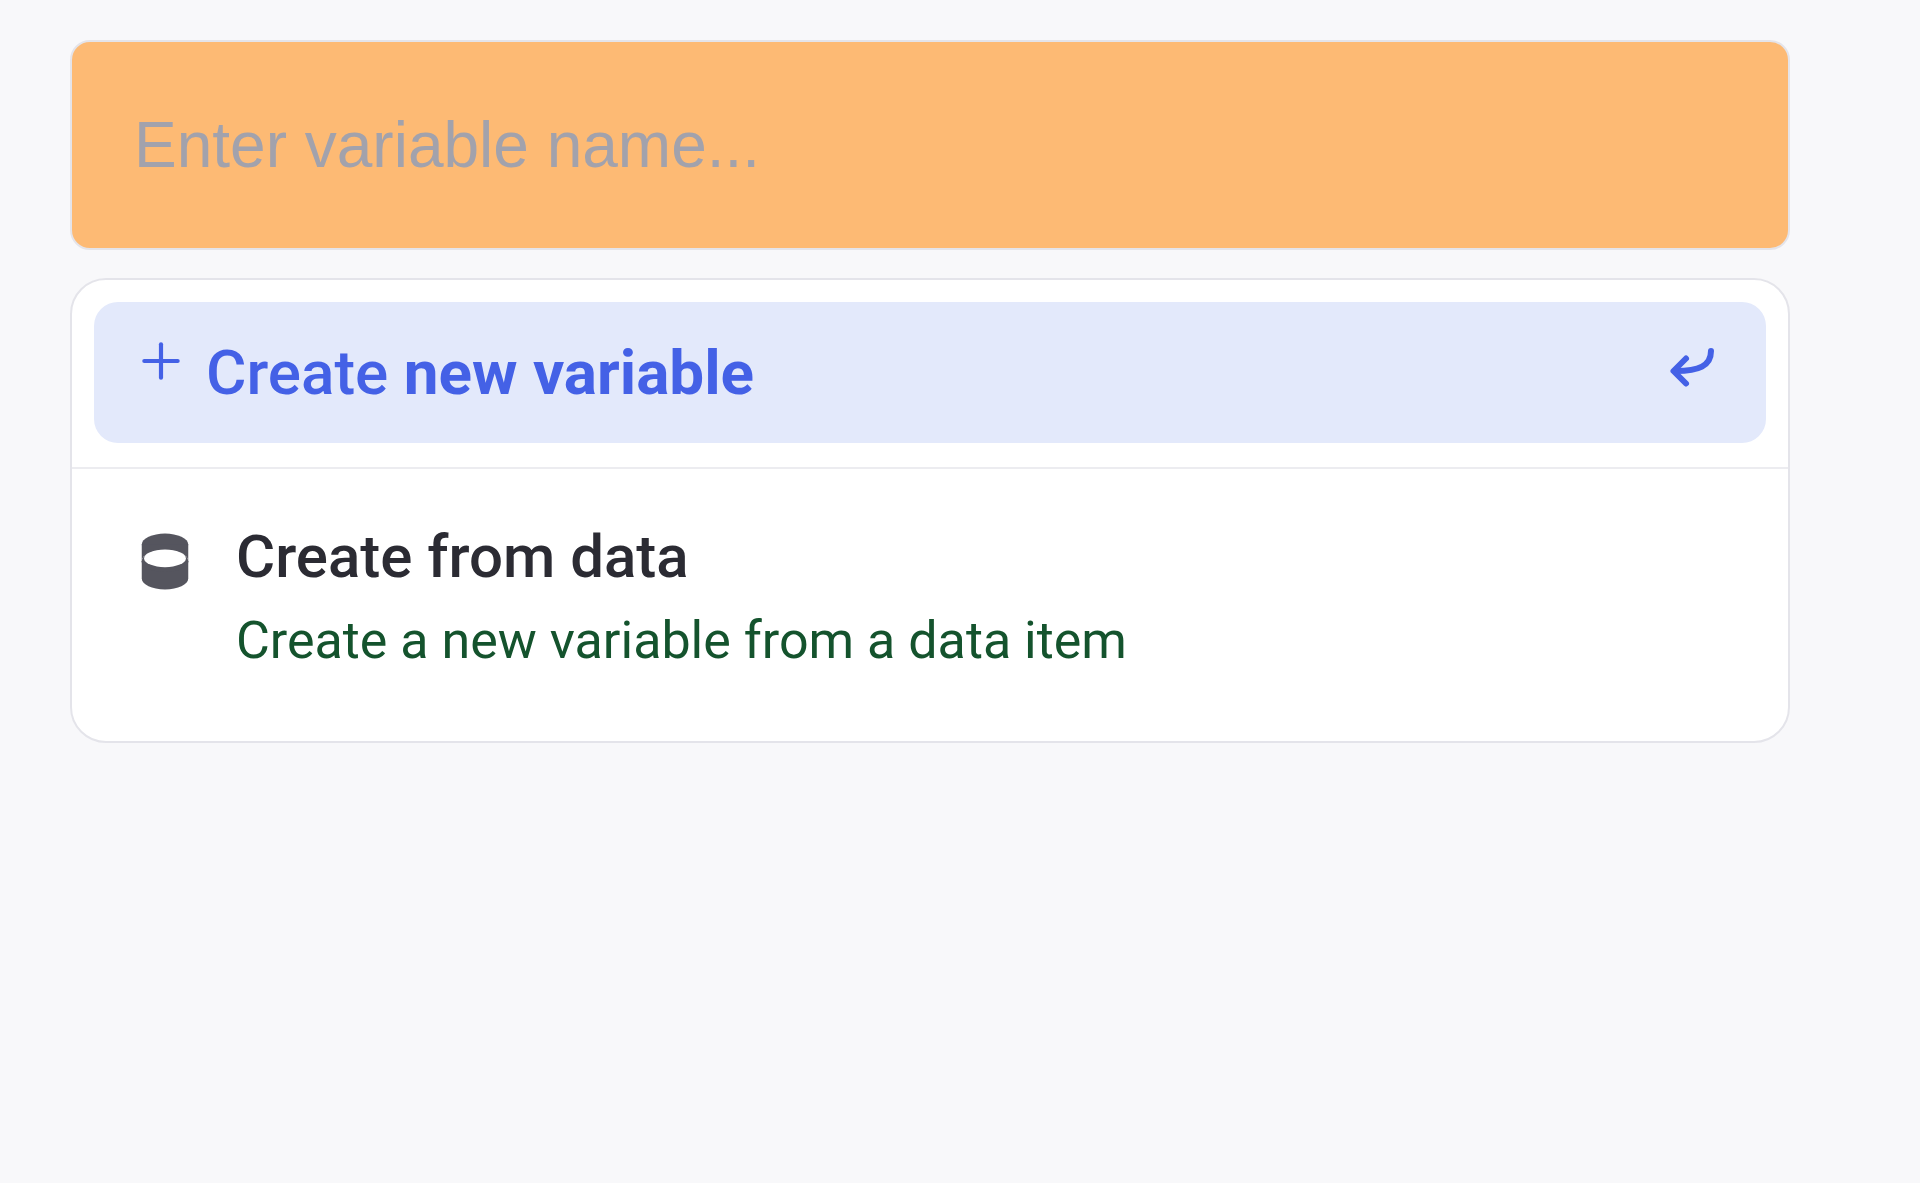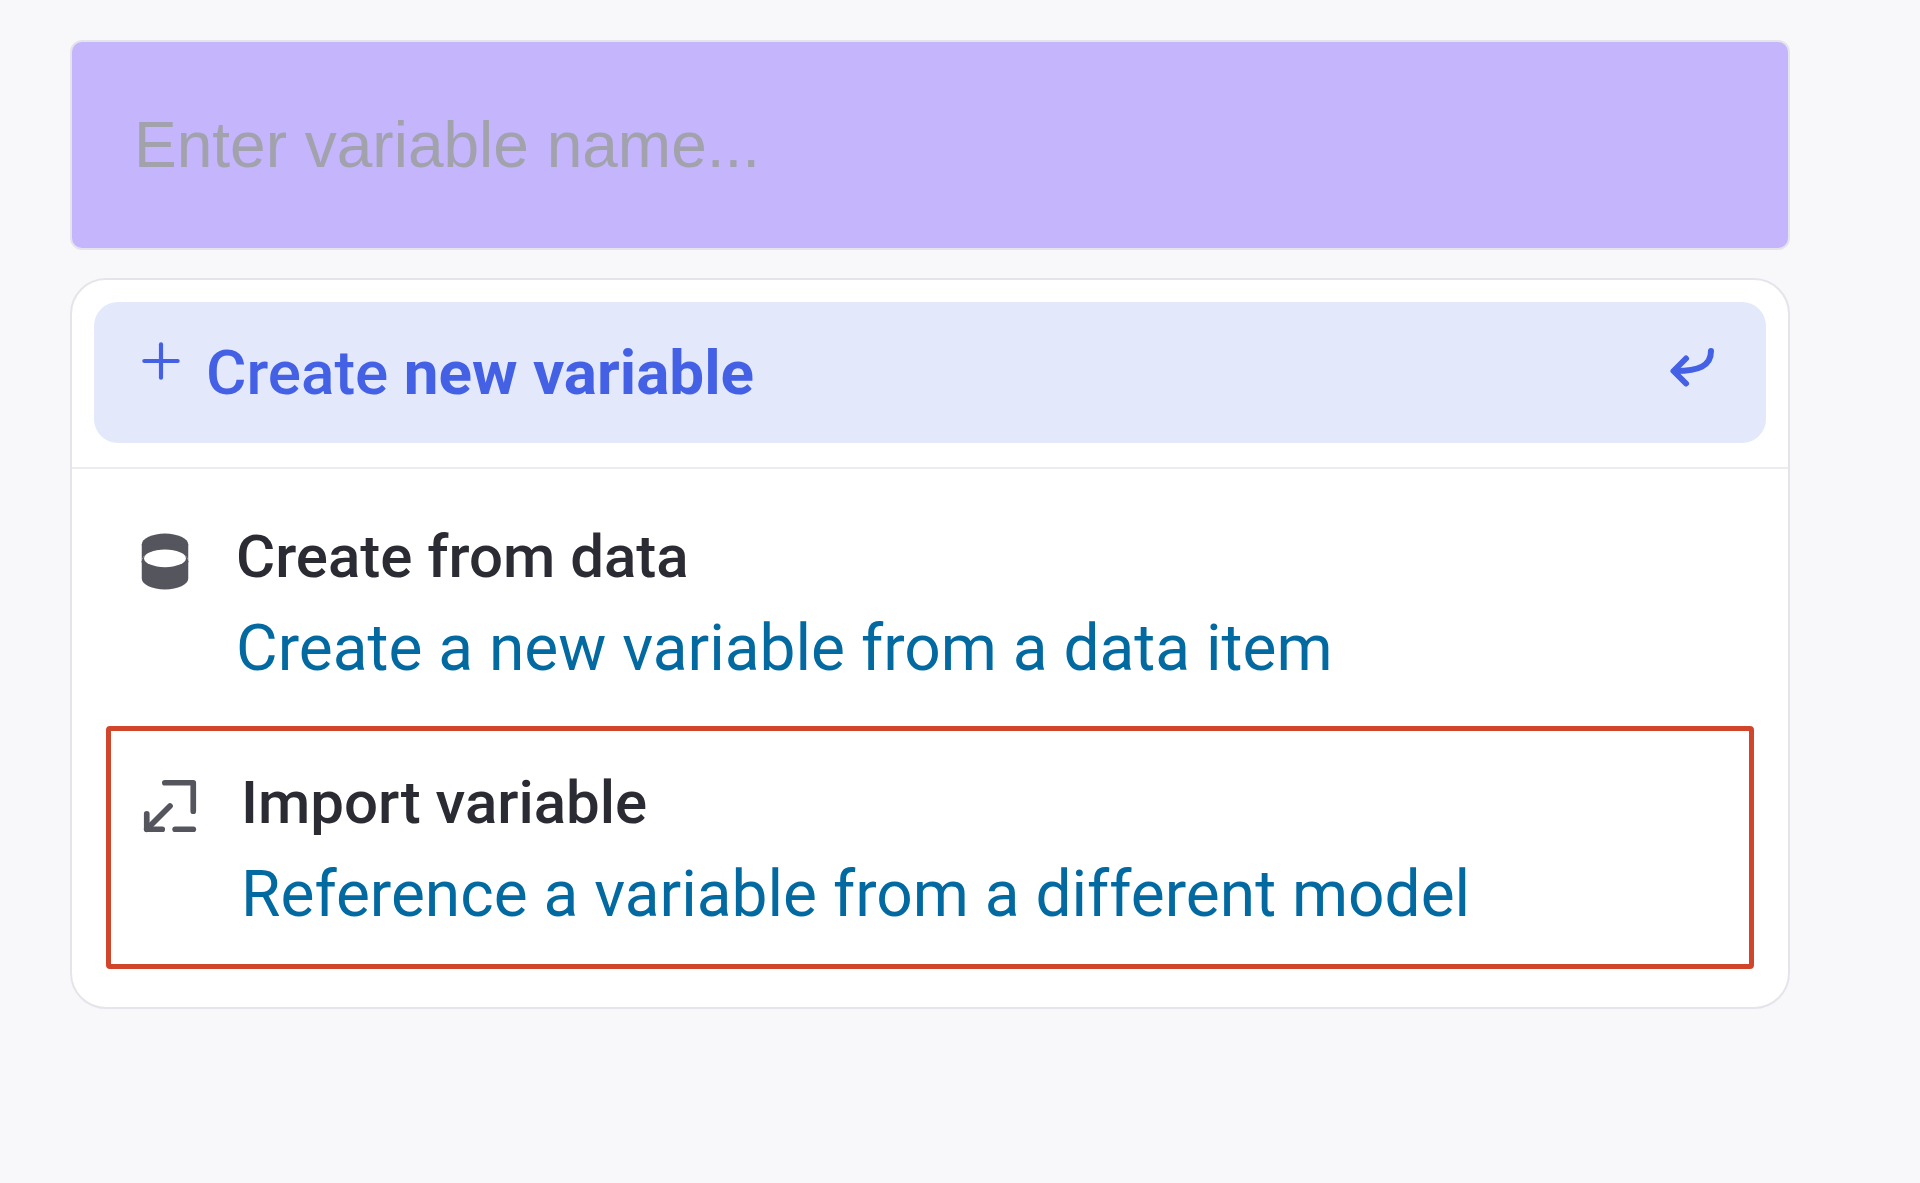--- a/index.html
+++ b/index.html
@@ -17,23 +17,23 @@
   }
   .container {
     position: absolute;
     left: 70px;
     top: 40px;
     width: 1720px;
   }
   .input-box {
     width: 100%;
     height: 210px;
-    background: #c4b5fd;
+    background: #fdba74;
     border: 2px solid #e4e4ea;
-    border-radius: 12px;
+    border-radius: 20px;
     padding: 0 62px;
     display: flex;
     align-items: center;
   }
   .variable-input {
     width: 100%;
     border: none;
     outline: none;
     font-size: 64px;
     color: #1a1a1e;
@@ -111,22 +111,22 @@
     flex-direction: column;
   }
   .option-row .title {
     font-size: 60px;
     color: #2b2b33;
     font-weight: 500;
     line-height: 1.2;
     margin-bottom: 14px;
   }
   .option-row .subtitle {
-    font-size: 64px;
-    color: #0369a1;
+    font-size: 52px;
+    color: #14532d;
     font-weight: 400;
     line-height: 1.3;
   }
   .highlight-box {
     margin: 0 12px 8px 12px;
     border: 5px solid #d1452a;
     border-radius: 4px;
     padding-top: 6px;
   }
   .highlight-box .option-row{
@@ -175,31 +175,15 @@
           <ellipse cx="12" cy="11.7" rx="9" ry="4.2" fill="#55555e"></ellipse>
           <ellipse cx="12" cy="10.6" rx="8.1" ry="3.4" fill="#ffffff"></ellipse>
         </svg>
       </div>
       <div class="text-col">
         <div class="title">Create from data</div>
         <div class="subtitle">Create a new variable from a data item</div>
       </div>
     </div>
 
-    <div class="highlight-box">
-      <div class="option-row">
-        <div class="icon-slot">
-          <svg width="62" height="62" viewBox="0 0 24 24" fill="none" stroke="#55555e" stroke-width="2.2" stroke-linecap="round" stroke-linejoin="round">
-            <polyline points="10 3 21 3 21 14"></polyline>
-            <polyline points="21 21 14 21"></polyline>
-            <line x1="3" y1="21" x2="12" y2="12"></line>
-            <polyline points="3 15 3 21 9 21"></polyline>
-          </svg>
-        </div>
-        <div class="text-col">
-          <div class="title">Import variable</div>
-          <div class="subtitle">Reference a variable from a different model</div>
-        </div>
-      </div>
-    </div>
 
   </div>
 </div>
 
 </body></html>

